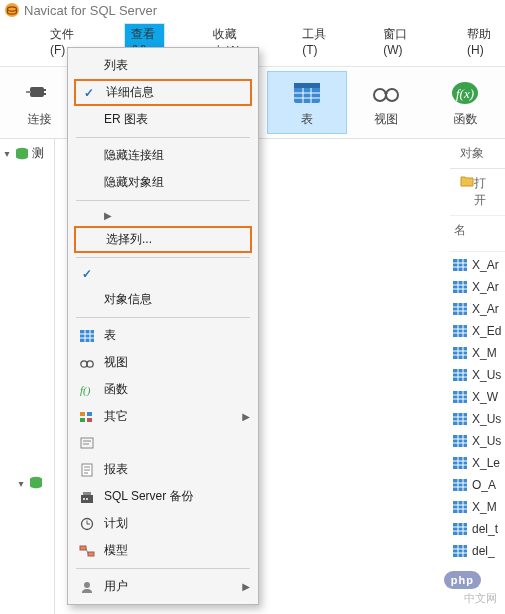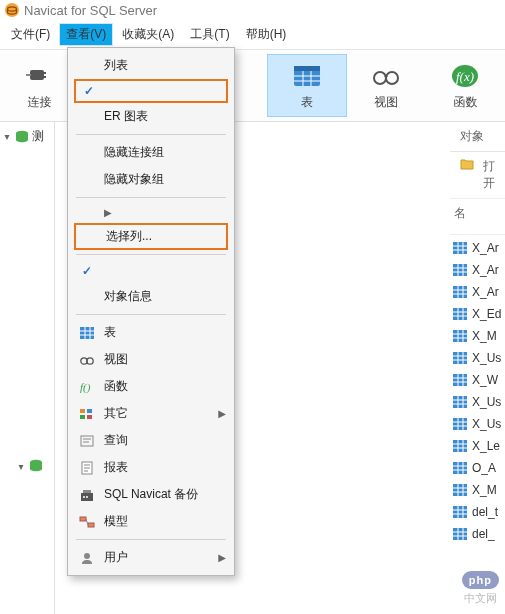--- a/index.html
+++ b/index.html
@@ -27,20 +27,21 @@
     }
     .menubar {
       display: flex;
       gap: 2px;
       padding: 3px 4px;
       border-bottom: 1px solid #e5e5e5;
     }
     .menubar-item {
       padding: 3px 7px;
       cursor: default;
+      margin-left: 39px;
     }
     .menubar-item.active {
       background: #0ea5e9;
       border: 1px solid #cce8ff;
       padding: 2px 6px;
     }
     .toolbar {
       display: flex;
       background: #fdfdfd;
       border-bottom: 1px solid #e0e0e0;
@@ -108,21 +109,21 @@
     }
     .table-icon {
       width:16px; height:14px; flex-shrink:0;
     }
 
     
     .dropdown {
       position:absolute;
       top: 47px;
       left: 67px;
-      width: 168px;
+      width: 192px;
       background:#f5f5f5;
       border:1px solid #b8b8b8;
       box-shadow: 3px 4px 8px rgba(0,0,0,.25);
       padding: 4px 0;
     }
     .menu-item {
       display:flex; align-items:center;
       padding: 5px 8px 5px 10px;
       gap: 8px;
       cursor: default;
@@ -137,21 +138,21 @@
       height:1px; background:#d0d0d0; margin:4px 8px;
     }
     .highlight-box {
       border: 2px solid #e8741b;
       margin: 0 6px;
     }
     .highlight-box .menu-item { padding:3px 6px 3px 4px; }
 
     .php-badge {
       position:absolute;
-      right:6px; bottom:25px;
+      right:24px; bottom:25px;
       background:#8892bf;
       color:#fff;
       font-weight:bold;
       font-size:11px;
       padding:3px 7px;
       border-radius:10px;
       letter-spacing:1px;
       opacity:.9;
     }
     .watermark {
@@ -174,20 +175,21 @@
       </svg>
   </span>
   <span>Navicat for SQL Server</span>
 </div>
 
 <div class="menubar">
   <div class="menubar-item">文件(F)</div>
   <div class="menubar-item active">查看(V)</div>
   <div class="menubar-item">收藏夹(A)</div>
   <div class="menubar-item">工具(T)</div>
+  <div class="menubar-item">窗口(W)</div>
   <div class="menubar-item">帮助(H)</div>
 </div>
 
 <div class="toolbar">
   <div class="toolbar-btn">
     <span class="big-icon">
       <svg viewBox="0 0 32 32" width="32" height="32">
           <rect x="6" y="10" width="14" height="10" rx="2" fill="#555"></rect>
           <rect x="19" y="12" width="3" height="2" fill="#555"></rect>
           <rect x="19" y="16" width="3" height="2" fill="#555"></rect>
@@ -254,21 +256,21 @@
       </span>
     </div>
   </div>
 
   <div style="width:395px"></div>
 
   <div class="right-panel">
     <div class="right-header">
       <span>对象</span>
     </div>
-    <div class="right-header open-btn" style="border-bottom:1px solid #eee;text-align:right;">
+    <div class="right-header open-btn" style="border-bottom:1px solid #eee;">
       <span>
         <svg viewBox="0 0 14 12" width="14" height="12">
             <path d="M1 2h4l1 1h7v8H1z" fill="#f0c04c" stroke="#c79824"></path>
           </svg>
       </span>
       <span>打开</span>
     </div>
     <div class="table-list-header">名</div>
     <div class="table-list" id="table-list">
         <div class="table-item">
@@ -416,20 +418,21 @@
 </div>
 
 <div class="dropdown">
   <div class="menu-item">
     <span class="menu-check"></span>
     <span class="menu-label">列表</span>
   </div>
   <div class="highlight-box">
     <div class="menu-item">
       <span class="menu-check">✓</span>
+      <span class="menu-label">详细信息</span>
     </div>
   </div>
   <div class="menu-item">
     <span class="menu-check"></span>
     <span class="menu-label">ER 图表</span>
   </div>
   <div class="menu-sep"></div>
   <div class="menu-item">
     <span class="menu-check"></span>
     <span class="menu-label">隐藏连接组</span>
@@ -500,21 +503,20 @@
     <span class="menu-arrow">▶</span>
   </div>
   <div class="menu-item">
     <span class="menu-icon">
         <svg viewBox="0 0 16 14" width="16" height="14">
           <rect x="2" y="2" width="12" height="10" fill="none" stroke="#888"></rect>
           <line x1="4" y1="5" x2="12" y2="5" stroke="#888"></line>
           <line x1="4" y1="8" x2="10" y2="8" stroke="#888"></line>
         </svg>
       </span>
-    <span class="menu-label">查询</span>
   </div>
   <div class="menu-item">
     <span class="menu-icon">
         <svg viewBox="0 0 16 14" width="16" height="14">
           <rect x="3" y="1" width="10" height="12" fill="#fff" stroke="#888"></rect>
           <line x1="5" y1="4" x2="11" y2="4" stroke="#888"></line>
           <line x1="5" y1="7" x2="11" y2="7" stroke="#888"></line>
           <line x1="5" y1="10" x2="9" y2="10" stroke="#888"></line>
         </svg>
       </span>
@@ -522,21 +524,31 @@
   </div>
   <div class="menu-item">
     <span class="menu-icon">
         <svg viewBox="0 0 16 14" width="16" height="14">
           <rect x="2" y="5" width="12" height="8" fill="#555"></rect>
           <circle cx="5" cy="9" r="1" fill="#fff"></circle>
           <circle cx="8" cy="9" r="1" fill="#fff"></circle>
           <rect x="4" y="2" width="8" height="3" fill="#888"></rect>
         </svg>
       </span>
-    <span class="menu-label">SQL Navicat 备份</span>
+    <span class="menu-label">SQL Server 备份</span>
+  </div>
+  <div class="menu-item">
+    <span class="menu-icon">
+        <svg viewBox="0 0 16 14" width="16" height="14">
+          <circle cx="8" cy="7" r="5.5" fill="none" stroke="#555" stroke-width="1.3"></circle>
+          <line x1="8" y1="7" x2="8" y2="3.5" stroke="#555"></line>
+          <line x1="8" y1="7" x2="11" y2="7" stroke="#555"></line>
+        </svg>
+      </span>
+    <span class="menu-label">计划</span>
   </div>
   <div class="menu-item">
     <span class="menu-icon">
         <svg viewBox="0 0 16 14" width="16" height="14">
           <rect x="1" y="2" width="6" height="4" fill="#e0895a" stroke="#a55"></rect>
           <rect x="9" y="8" width="6" height="4" fill="#e0895a" stroke="#a55"></rect>
           <line x1="7" y1="4" x2="9" y2="10" stroke="#888"></line>
         </svg>
       </span>
     <span class="menu-label">模型</span>

